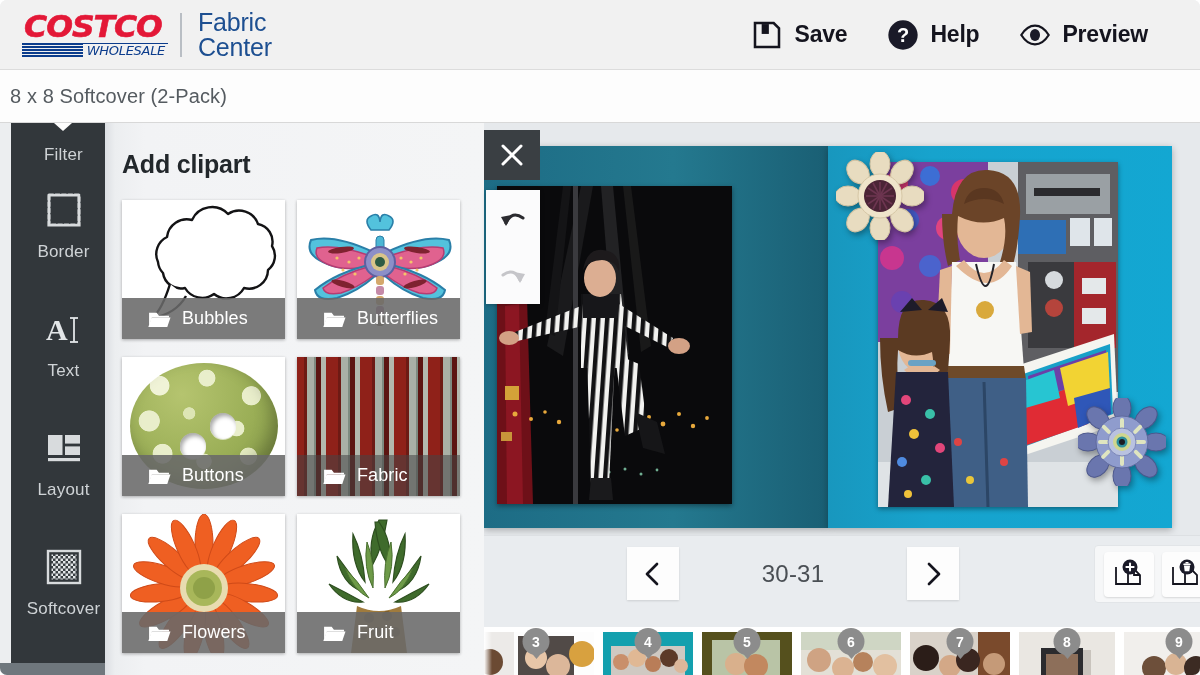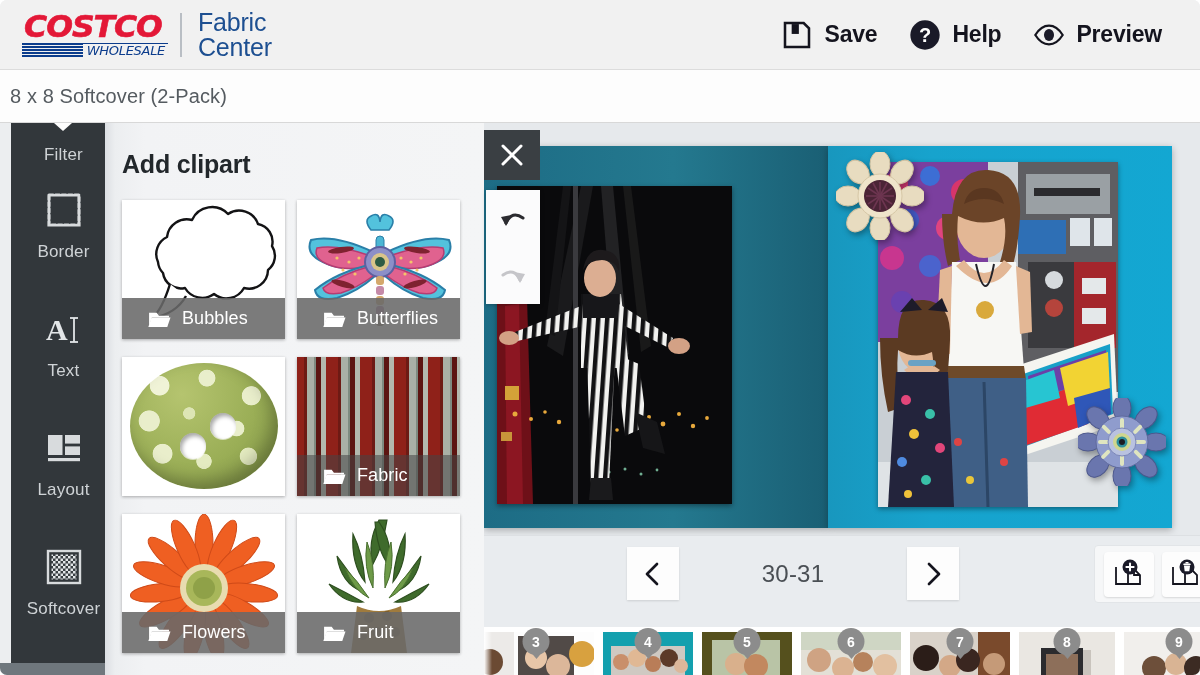--- a/index.html
+++ b/index.html
@@ -36,21 +36,21 @@
   .costco-wholesale span {
     font-family: "DejaVu Sans", sans-serif; font-weight: normal; font-style: italic;
     font-size: 13px; color: #0b3c8c; background: #f1f1f1;
     padding: 0 3px 0 4px; letter-spacing: -0.3px; line-height: 13px;
   }
   .brand-divider { width: 2px; height: 44px; background: #b9bec4; margin: 0 16px 0 8px; }
   .photo-center {
     color: #1d4f91; font-size: 25px; line-height: 25px; font-weight: 400;
     letter-spacing: -0.2px;
   }
-  .header-actions { margin-left: auto; display: flex; align-items: center; gap: 32px; margin-right: 38px; }
+  .header-actions { margin-left: auto; display: flex; align-items: center; gap: 40px; margin-right: 52px; }
   .hbtn { display: flex; align-items: center; gap: 11px; cursor: pointer; background: none; border: none; }
   .hbtn-label { font-size: 23px; font-weight: bold; color: #14141e; letter-spacing: -0.2px; }
   .hicon { width: 32px; height: 32px; display: block; }
 
   
   .titlebar {
     position: absolute; left: 0; top: 70px; width: 1200px; height: 53px;
     background: #fdfdfd; border-bottom: 1px solid #d8d8d8;
     display: flex; align-items: center;
   }
@@ -790,20 +790,27 @@
           </svg>
           <span class="clip-caption-label">Butterflies</span>
         </div>
       </div>
 
       <div class="clip-card">
         <div class="clip-thumb" style="background:#fff">
           <div class="button-art"></div>
           <div class="button-hole" style="left:58px; top:76px;"></div>
           <div class="button-hole" style="left:88px; top:56px;"></div>
+        </div>
+        <div class="clip-caption">
+          <svg class="folder-icon" viewBox="0 0 24 19">
+            <path d="M1 3 h8 l2.4 3 h10.6 v2 h-18 l-3 9 V3z" fill="#ffffff"></path>
+            <path d="M3.6 8 h20 l-3.4 10 h-20 z" fill="#ffffff"></path>
+          </svg>
+          <span class="clip-caption-label">Buttons</span>
         </div>
       </div>
 
       <div class="clip-card">
         <div class="clip-thumb fabric-art"></div>
         <div class="clip-caption translucent">
           <svg class="folder-icon" viewBox="0 0 24 19">
             <path d="M1 3 h8 l2.4 3 h10.6 v2 h-18 l-3 9 V3z" fill="#ffffff"></path>
             <path d="M3.6 8 h20 l-3.4 10 h-20 z" fill="#ffffff"></path>
           </svg>

